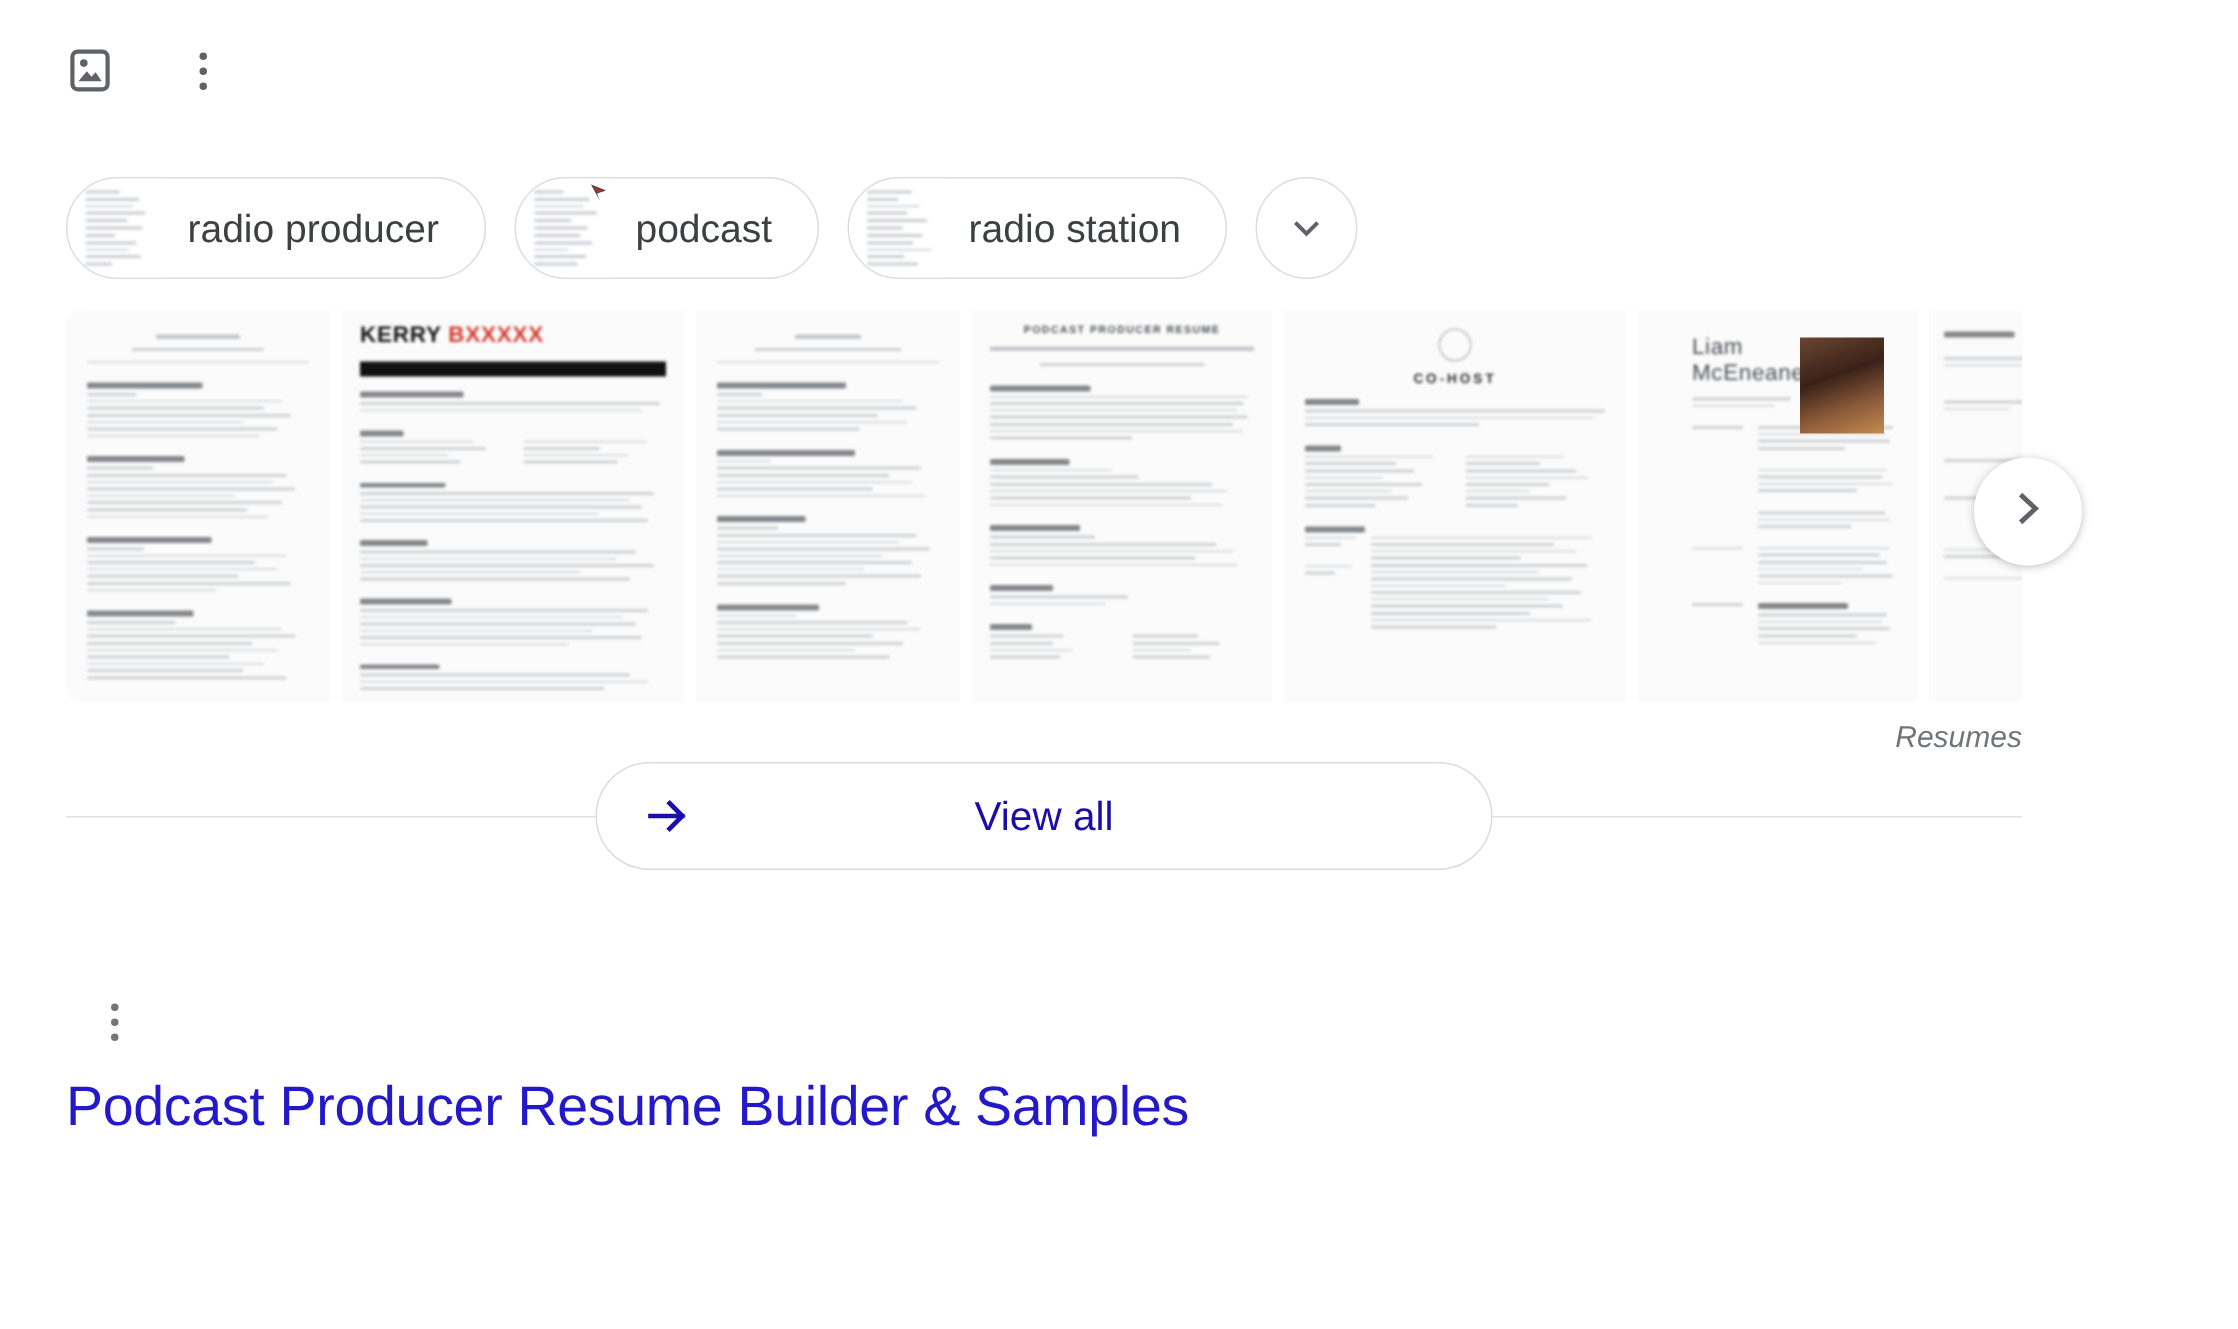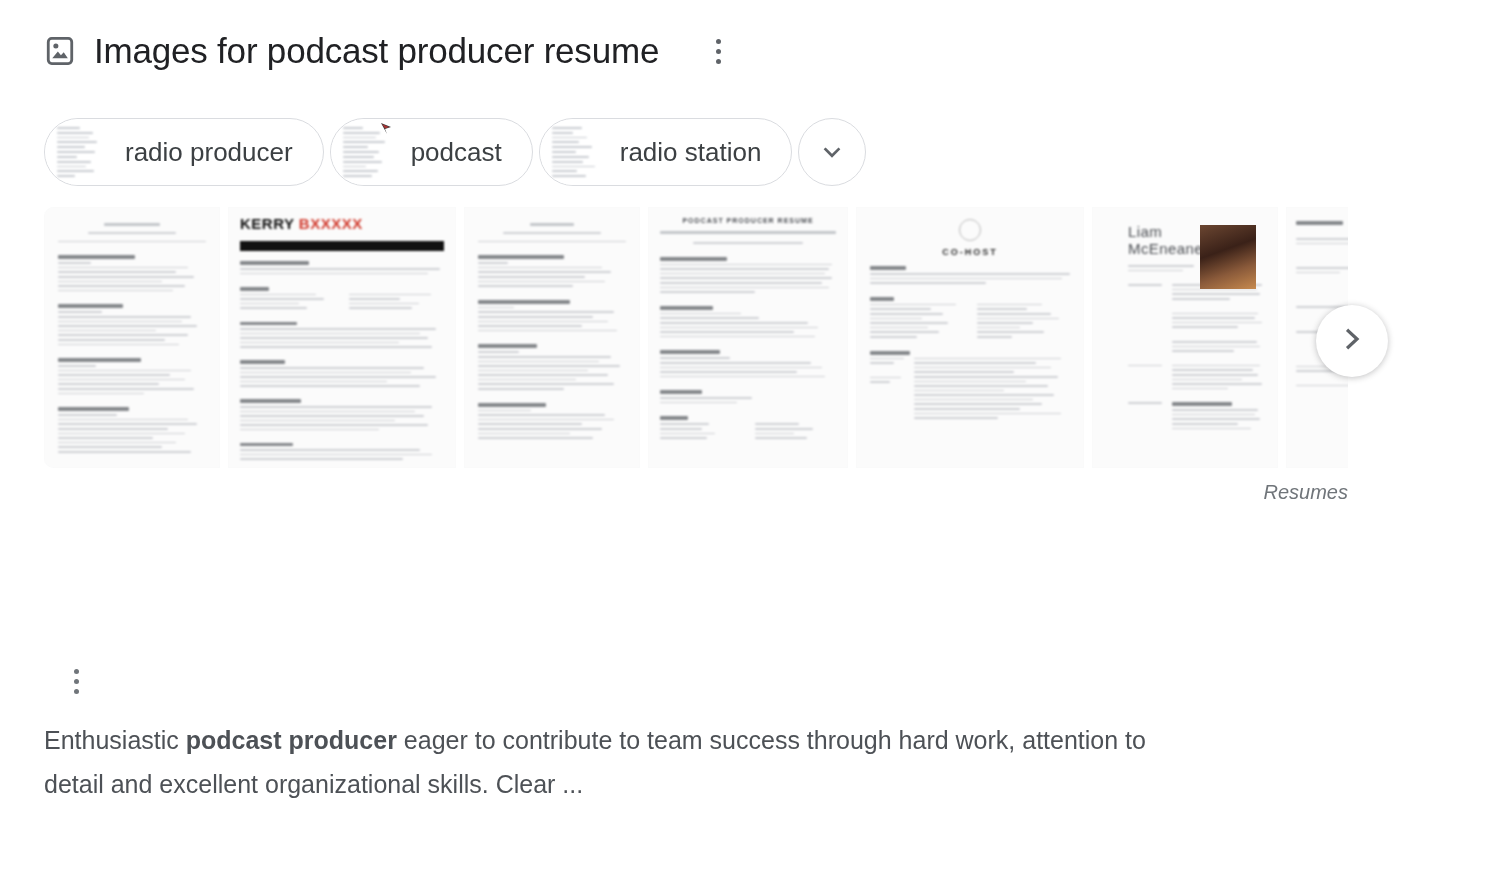--- a/index.html
+++ b/index.html
@@ -22,21 +22,21 @@
     font-size: 35px; color: #202124; font-weight: 400;
     letter-spacing: -0.2px; line-height: 42px; white-space: nowrap;
   }
   .dots-vert { width: 26px; height: 34px; display:flex; flex-direction:column;
     align-items:center; justify-content:center; gap:5px; cursor:pointer; margin-left: 28px; }
   .dots-vert i { width:5px; height:5px; border-radius:50%; background:#5f6368; display:block; }
 
   
   .chip-row {
     position: absolute; left: 44px; top: 118px;
-    display: flex; gap: 6px;
+    display: flex; gap: 19px;
   }
   .chip {
     height: 68px; border: 1px solid #dadce0; border-radius: 34px;
     display: flex; align-items: center; background: #fff;
     padding-right: 30px; overflow: hidden; cursor: pointer;
   }
   .chip-thumb {
     width: 66px; height: 66px; flex: none; border-radius: 50% 0 0 50%;
     overflow: hidden; position: relative; background: #fff;
     margin-right: 14px;
@@ -135,21 +135,20 @@
 <div class="page">
 
   <div class="img-header">
     <span>
       <svg class="img-icon" viewBox="0 0 24 24" fill="none">
         <rect x="3.2" y="2.6" width="17.6" height="18.8" rx="2.6" stroke="#5f6368" stroke-width="2.1"></rect>
         <circle cx="8.9" cy="8.3" r="1.9" fill="#5f6368"></circle>
         <path d="M6.2 17.4l4.2-5 2.3 2.7 2.1-2.2 3.1 4.5z" fill="#5f6368"></path>
       </svg>
     </span>
-    <span class="img-header-title">Images for podcast producer resume</span>
     <span class="dots-vert">
       <i></i>
         <i></i>
         <i></i>
     </span>
   </div>
 
   <div class="chip-row">
 
     <div class="chip">
@@ -584,25 +583,36 @@
   <div class="next-btn">
     <span>
       <svg width="30" height="30" viewBox="0 0 24 24" fill="none">
         <path d="M9 5.5l7 6.5-7 6.5" stroke="#5f6368" stroke-width="2.6" stroke-linecap="square"></path>
       </svg>
     </span>
   </div>
 
   <div class="feedback">Resumes</div>
 
+  <div class="viewall-wrap">
+    <div class="viewall-rule"></div>
+    <div class="viewall-btn">
+      <span class="viewall-arrow">
+        <svg width="34" height="34" viewBox="0 0 24 24" fill="none">
+          <path d="M4 12h15M13 6l6 6-6 6" stroke="#1a0dab" stroke-width="2.2" stroke-linecap="square" stroke-linejoin="miter"></path>
+        </svg>
+      </span>
+      <span class="viewall-label">View all</span>
+    </div>
+  </div>
 
   <div class="result">
     <div class="result-url-row">
       <span class="result-dots">
         <i></i>
           <i></i>
           <i></i>
       </span>
     </div>
-    <div class="result-snippet"><span>Enthusiastic </span><b>podcast producer</b><span> eager to contribute to team success through hard work, attention to detail and excellent organizational skills. Clear ...</span></div>
+    <a class="result-title" href="#">Podcast Producer Resume Builder &amp; Samples</a>
   </div>
 
 </div>
 
 </body></html>

